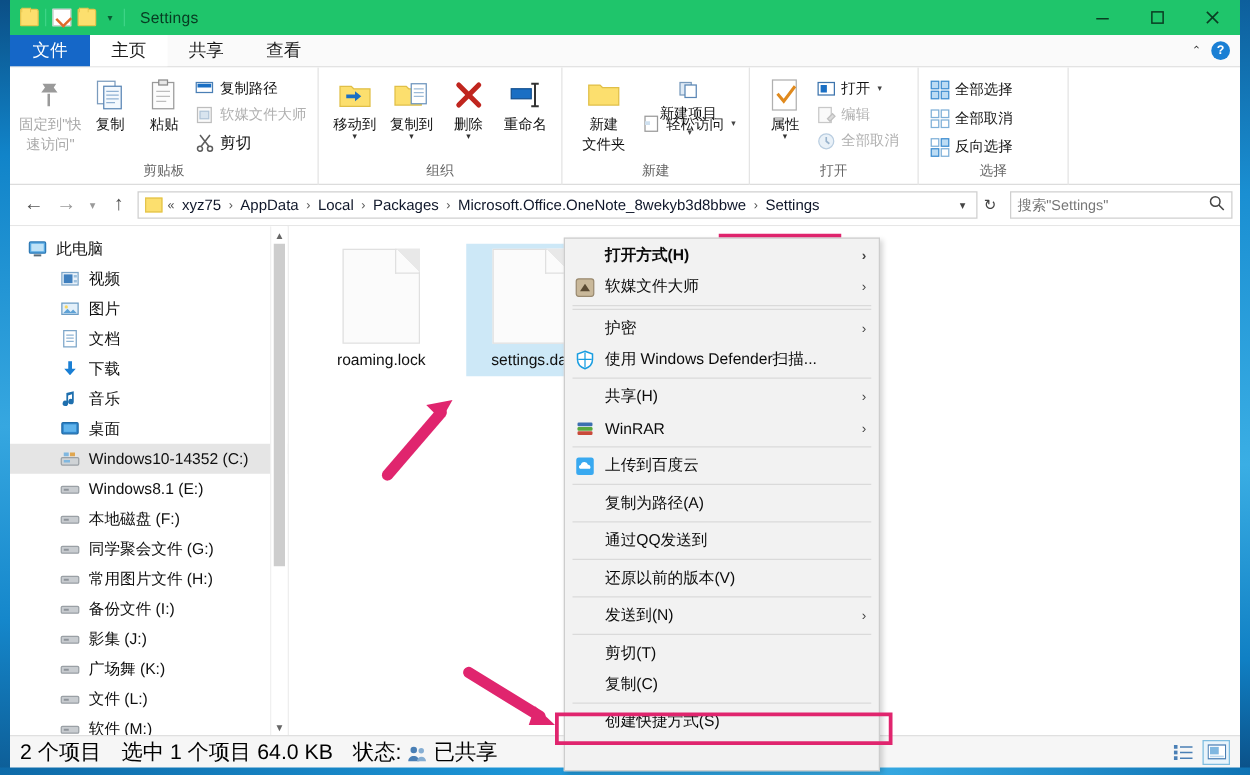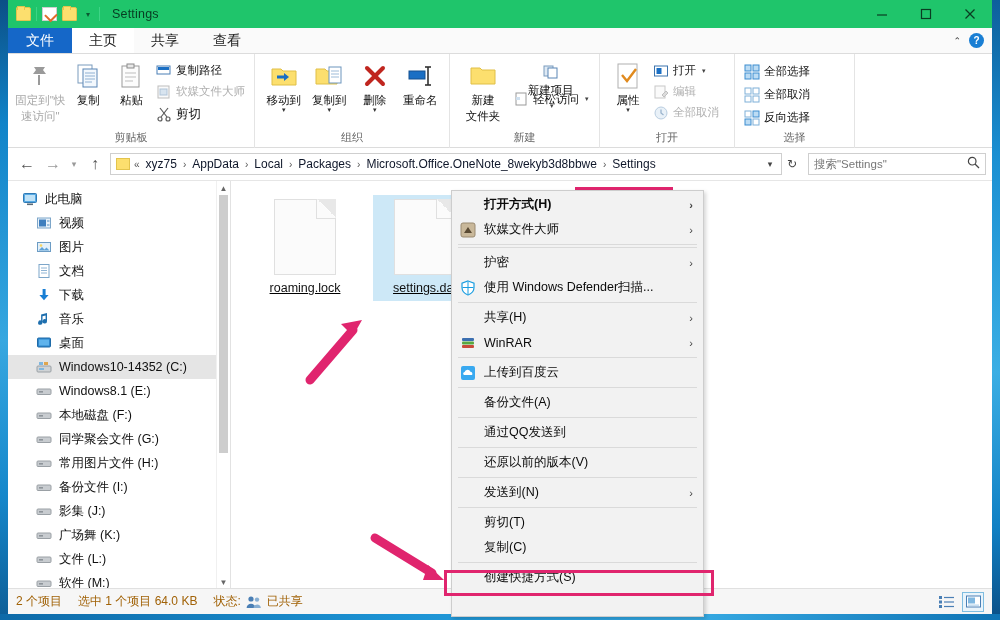--- a/index.html
+++ b/index.html
@@ -102,36 +102,36 @@
     display:flex; align-items:center; padding:0 5px; gap:4px; flex:0 0 178px;
   }
   .searchbox .ph{ font-size:11.5px; color:#777; flex:1; }
   .mag{ color:#555; font-size:12px; }
 
   
   .main{ position:absolute; left:8px; top:180px; width:984px; height:408px; display:flex;
     border-top:1px solid #e6e6e6; background:#fff; }
   .navpane{ width:222px; height:408px; background:#fff; position:relative; overflow:hidden; }
   .navlist{ padding-top:6px; }
-  .navitem{ height:24px; display:flex; align-items:center; gap:7px; padding-left:28px;
+  .navitem{ height:24px; display:flex; align-items:center; gap:7px; padding-left:40px;
     font-size:12.5px; color:#101010; white-space:nowrap; }
   .navitem.sel{ background:#e5e5e5; }
   .navitem.root{ padding-left:14px; }
   .nav-ic{ width:16px; height:16px; position:relative; flex:0 0 16px; }
   .navscroll{ position:absolute; right:0; top:0; width:14px; height:408px; background:#fff;
     border-left:1px solid #f0f0f0; }
   .navscroll .arrowup,.navscroll .arrowdn{ height:14px; display:flex; align-items:center;
     justify-content:center; font-size:8px; color:#666; }
   .navscroll .arrowdn{ position:absolute; bottom:0; left:0; right:0; }
   .navthumb{ position:absolute; left:2px; right:2px; top:14px; height:258px; background:#cdcdcd; }
 
   .splitv{ width:1px; background:#e2e2e2; height:408px; }
 
   .filepane{ position:relative; flex:1; height:408px; background:#fff; overflow:hidden; }
-  .files{ display:flex; padding:14px 0 0 22px; gap:16px;text-decoration:underline; }
+  .files{ display:flex; padding:14px 0 0 22px; gap:16px; }
   .fileitem{ width:104px; display:flex; flex-direction:column; align-items:center; padding:4px 0 6px; }
   .fileitem.sel{ background:#cde8f7; }
   .filename{ font-size:12.5px; color:#111; margin-top:6px; text-align:center; }
   .pageicon{ width:62px; height:76px; background:#fbfbfb; border:1px solid #e0e0e0;
     position:relative; }
   .pageicon:before{ content:""; position:absolute; right:-1px; top:-1px;
     border-width:0 19px 19px 0; border-style:solid; border-color:transparent #fff transparent transparent; }
   .pageicon:after{ content:""; position:absolute; right:-1px; top:-1px; width:19px; height:19px;
     background:linear-gradient(225deg,#e8e8e8 50%,transparent 50%); border-left:1px solid #e0e0e0;
     border-bottom:1px solid #e0e0e0; }
@@ -156,21 +156,21 @@
   .hl-delete{ position:absolute; left:444px; top:570px; width:270px; height:26px;
     border:3px solid #e0256e; z-index:60; pointer-events:none; }
 
   
   .anno{ position:absolute; left:0; top:0; width:1000px; height:620px; pointer-events:none; z-index:70; }
 
   
   .statusbar{
     position:absolute; left:8px; top:588px; width:984px; height:26px;
     background:#f6f6f6; border-top:1px solid #e0e0e0;
-    display:flex; align-items:center; padding:0 8px; font-size:12px; color:#a16207; gap:16px;
+    display:flex; align-items:center; padding:0 8px; font-size:17px; color:#000000; gap:16px;
   }
   .st-seg{ display:flex; align-items:center; gap:5px; white-space:nowrap; }
   .share-ic{ width:16px; height:14px; position:relative; }
   .viewbtns{ margin-left:auto; display:flex; align-items:center; gap:4px; }
   .vbtn{ width:22px; height:20px; display:flex; align-items:center; justify-content:center; }
   .vbtn.active{ border:1px solid #7fbde0; background:#e9f4fb; }
   .bottomstrip{ position:absolute; left:0; bottom:0; width:1000px; height:6px;
     background:linear-gradient(90deg,#0e6aa8,#1c93d4 40%,#36a9e2 70%,#0f73b4); }
 </style>
 </head>
@@ -793,21 +793,21 @@
             <rect x="1" y="1" width="14" height="14" rx="2" fill="#39a9f0"></rect>
             <path d="M4 10h8a2 2 0 0 0-1.6-3.2A3 3 0 0 0 4.6 7 1.6 1.6 0 0 0 4 10z" fill="#fff"></path>
           </svg>
       </span>
       <span class="mtext">上传到百度云</span>
     </div>
     <div class="ctxsep"></div>
 
     <div class="ctxitem">
       <span class="mic"></span>
-      <span class="mtext">备份文件(A)</span>
+      <span class="mtext">复制为路径(A)</span>
     </div>
     <div class="ctxsep"></div>
 
     <div class="ctxitem">
       <span class="mic"></span>
       <span class="mtext">通过QQ发送到</span>
     </div>
     <div class="ctxsep"></div>
 
     <div class="ctxitem">

